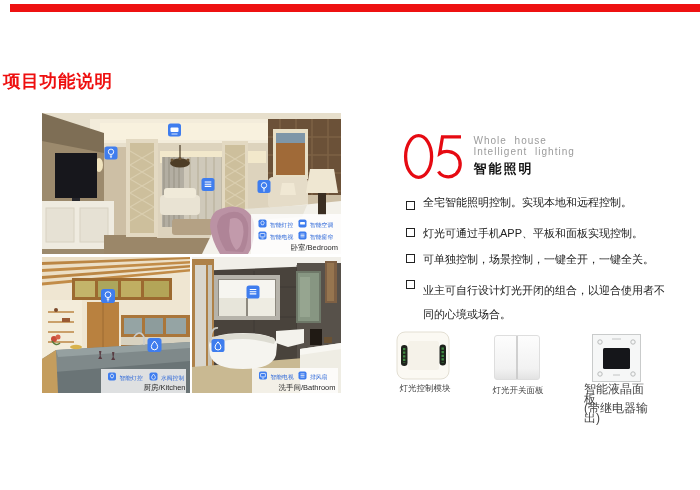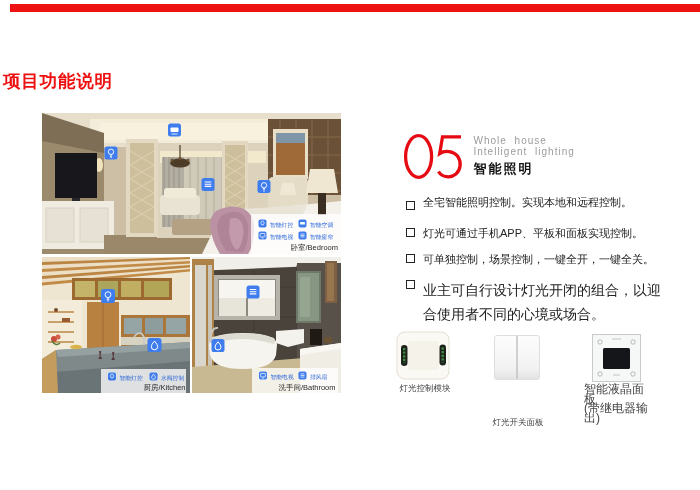--- a/index.html
+++ b/index.html
@@ -293,21 +293,21 @@
 <div class="abs" style="left:406px;top:201px;width:6.5px;height:6.5px;border:1.4px solid #222;"></div>
 <div class="abs" style="left:423px;top:195px;font-size:11px;color:#222;">全宅智能照明控制。实现本地和远程控制。</div>
 
 <div class="abs" style="left:406px;top:228px;width:6.5px;height:6.5px;border:1.4px solid #222;"></div>
 <div class="abs" style="left:423px;top:226px;font-size:11px;color:#222;">灯光可通过手机APP、平板和面板实现控制。</div>
 
 <div class="abs" style="left:406px;top:254px;width:6.5px;height:6.5px;border:1.4px solid #222;"></div>
 <div class="abs" style="left:423px;top:252px;font-size:11px;color:#222;">可单独控制，场景控制，一键全开，一键全关。</div>
 
 <div class="abs" style="left:406px;top:280px;width:6.5px;height:6.5px;border:1.4px solid #222;"></div>
-<div class="abs" style="left:423px;top:277.5px;width:246px;font-size:14px;color:#222;line-height:24.5px;">业主可自行设计灯光开闭的组合，以迎合使用者不同的心境或场合。</div>
+<div class="abs" style="left:423px;top:277.5px;width:246px;font-size:11px;color:#222;line-height:24.5px;">业主可自行设计灯光开闭的组合，以迎合使用者不同的心境或场合。</div>
 
 <svg class="abs" style="left:395px;top:330px;" width="58" height="52" viewBox="0 0 58 52">
 <rect x="2" y="2" width="52" height="47" rx="8" fill="#fbf9f3" stroke="#e3dfd3"></rect>
 <rect x="13" y="11" width="31" height="29" rx="2.5" fill="#f5f2e9"></rect>
 <rect x="6" y="15" width="6.5" height="21" rx="3.2" fill="#1e221c"></rect>
 <path d="M9.2,18 v15" stroke="#3f8a42" stroke-width="2.4" stroke-dasharray="2.2,1.4"></path>
 <rect x="44.5" y="14.5" width="6.5" height="21" rx="3.2" fill="#1e221c"></rect>
 <path d="M47.7,17.5 v15" stroke="#3f8a42" stroke-width="2.4" stroke-dasharray="2.2,1.4"></path>
 </svg>
 <div class="abs" style="left:396px;top:383px;width:58px;text-align:center;font-size:8.5px;color:#444;">灯光控制模块</div>
@@ -316,21 +316,21 @@
 <defs>
       <linearGradient id="sw" x1="0" y1="0" x2="0" y2="1">
         <stop offset="0" stop-color="#fdfdfd"></stop>
         <stop offset="0.75" stop-color="#f2f2f2"></stop>
         <stop offset="1" stop-color="#e2e2e2"></stop>
       </linearGradient>
     </defs>
 <rect x="0.5" y="0.5" width="45" height="44" rx="2.5" fill="url(#sw)" stroke="#dedede"></rect>
 <path d="M23,1 V44" stroke="#c6c6c6" stroke-width="1.6"></path>
 </svg>
-<div class="abs" style="left:490px;top:385px;width:56px;text-align:center;font-size:8.5px;color:#444;margin-top:32px;">灯光开关面板</div>
+<div class="abs" style="left:490px;top:385px;width:56px;text-align:center;font-size:8.5px;color:#444;">灯光开关面板</div>
 
 <svg class="abs" style="left:592px;top:334px;" width="49" height="48" viewBox="0 0 49 48">
 <rect x="0.5" y="0.5" width="48" height="47" fill="#f6f7f7" stroke="#c9cbcb"></rect>
 <rect x="11" y="14" width="27" height="21" rx="1.5" fill="#15161a"></rect>
 <circle cx="8" cy="8" r="2.2" fill="none" stroke="#b9bbbb"></circle>
 <circle cx="41" cy="8" r="2.2" fill="none" stroke="#b9bbbb"></circle>
 <circle cx="8" cy="40" r="2.2" fill="none" stroke="#b9bbbb"></circle>
 <circle cx="41" cy="40" r="2.2" fill="none" stroke="#b9bbbb"></circle>
 <path d="M20,5 h9 M21,41 h7" stroke="#c2c4c4"></path>
 </svg>

